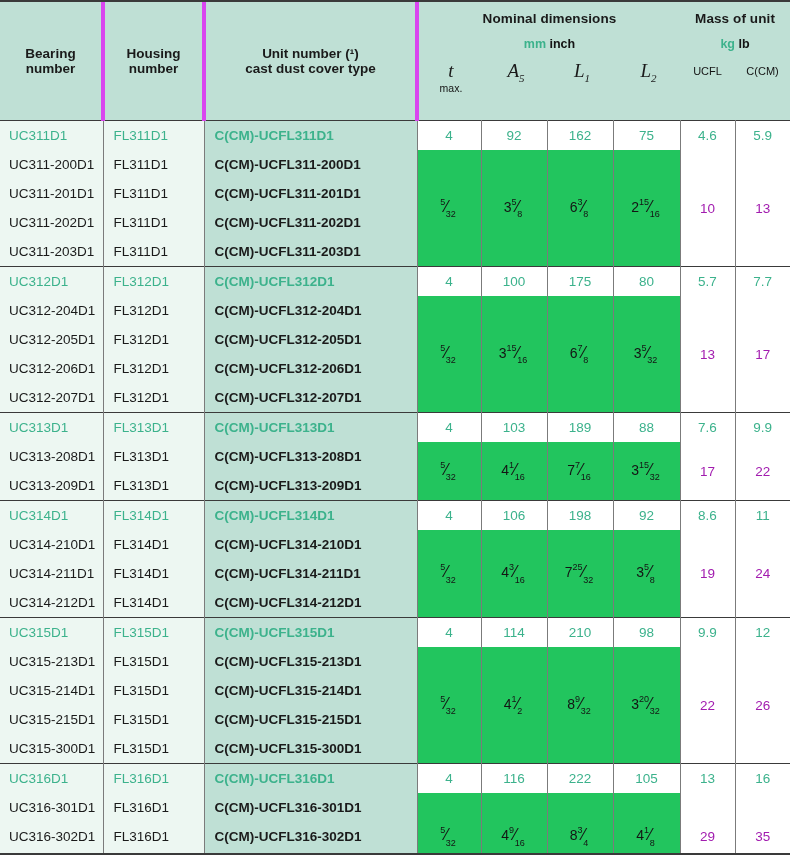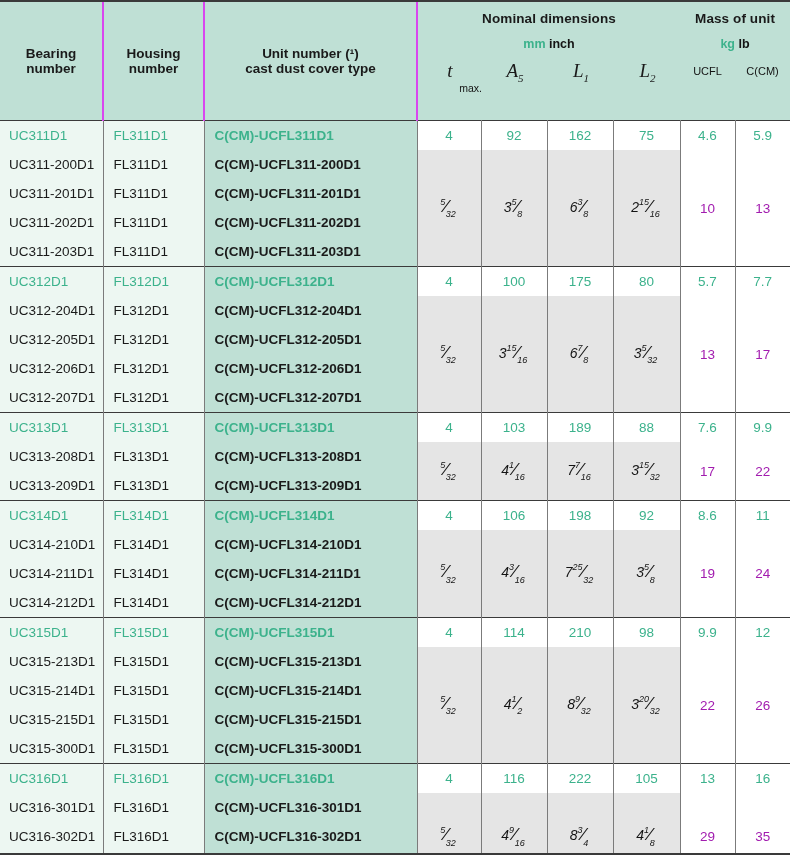--- a/index.html
+++ b/index.html
@@ -27,21 +27,21 @@
   col.c-t{width:64px;}
   col.c-a5{width:66px;}
   col.c-l1{width:66px;}
   col.c-l2{width:67px;}
   col.c-ucfl{width:55px;}
   col.c-ccm{width:55px;}
 
   
   thead td,thead th{
     background:#bfe0d5;
-    border-right:2px solid #d946ef;
+    border-right:4px solid #d946ef;
     padding:0;
     vertical-align:middle;
     font-weight:bold;
     font-size:13.5px;
     text-align:center;
   }
   thead .no-right{border-right:none;}
   .hd-main{height:118px;}
   .hgroup-title{
     font-size:13.5px;font-weight:bold;
@@ -57,21 +57,21 @@
   .symcell{
     flex:0 0 auto;text-align:center;
     font-family:"Liberation Serif",serif;
     font-style:italic;font-weight:normal;font-size:19px;
     padding-top:10px;line-height:1;
   }
   .symcell sub{font-size:11px;font-style:italic;}
   .submax{
     display:block;font-family:"Liberation Sans",sans-serif;
     font-style:normal;font-size:10.5px;font-weight:normal;
-    padding-top:3px;color:#141414;text-align:right;
+    padding-top:3px;color:#141414;
   }
   .subblank{display:block;height:13.5px;}
   .masslbl{display:flex;width:100%;align-items:flex-end;}
   .masslbl span{
     flex:1 1 0;text-align:center;font-size:11px;font-weight:normal;
     padding-top:14px;color:#141414;
   }
   .stack{display:flex;flex-direction:column;height:118px;justify-content:flex-start;}
 
   
@@ -103,24 +103,23 @@
   .teal-b{color:#3cb28c;font-weight:bold;}
 
   
   .num{
     background:#ffffff;text-align:center;
     height:29px;line-height:29px;
     font-size:13.5px;
   }
   .num.mmval{color:#3cb28c;}
   .frac-cell{
-    background:#e5e5e5;text-align:center;
+    background:#22c55e;text-align:center;
     font-size:14px;color:#141414;
     vertical-align:middle;
-    font-style:italic;
   }
   .mass-cell{
     background:#ffffff;text-align:center;
     font-size:13.5px;color:#a21caf;
     vertical-align:middle;
   }
   
   .fr{display:inline-block;white-space:nowrap;line-height:1;font-size:14px;}
   .fr .w{font-size:14px;}
   .fr .n{font-size:9px;vertical-align:super;position:relative;top:-1px;}

